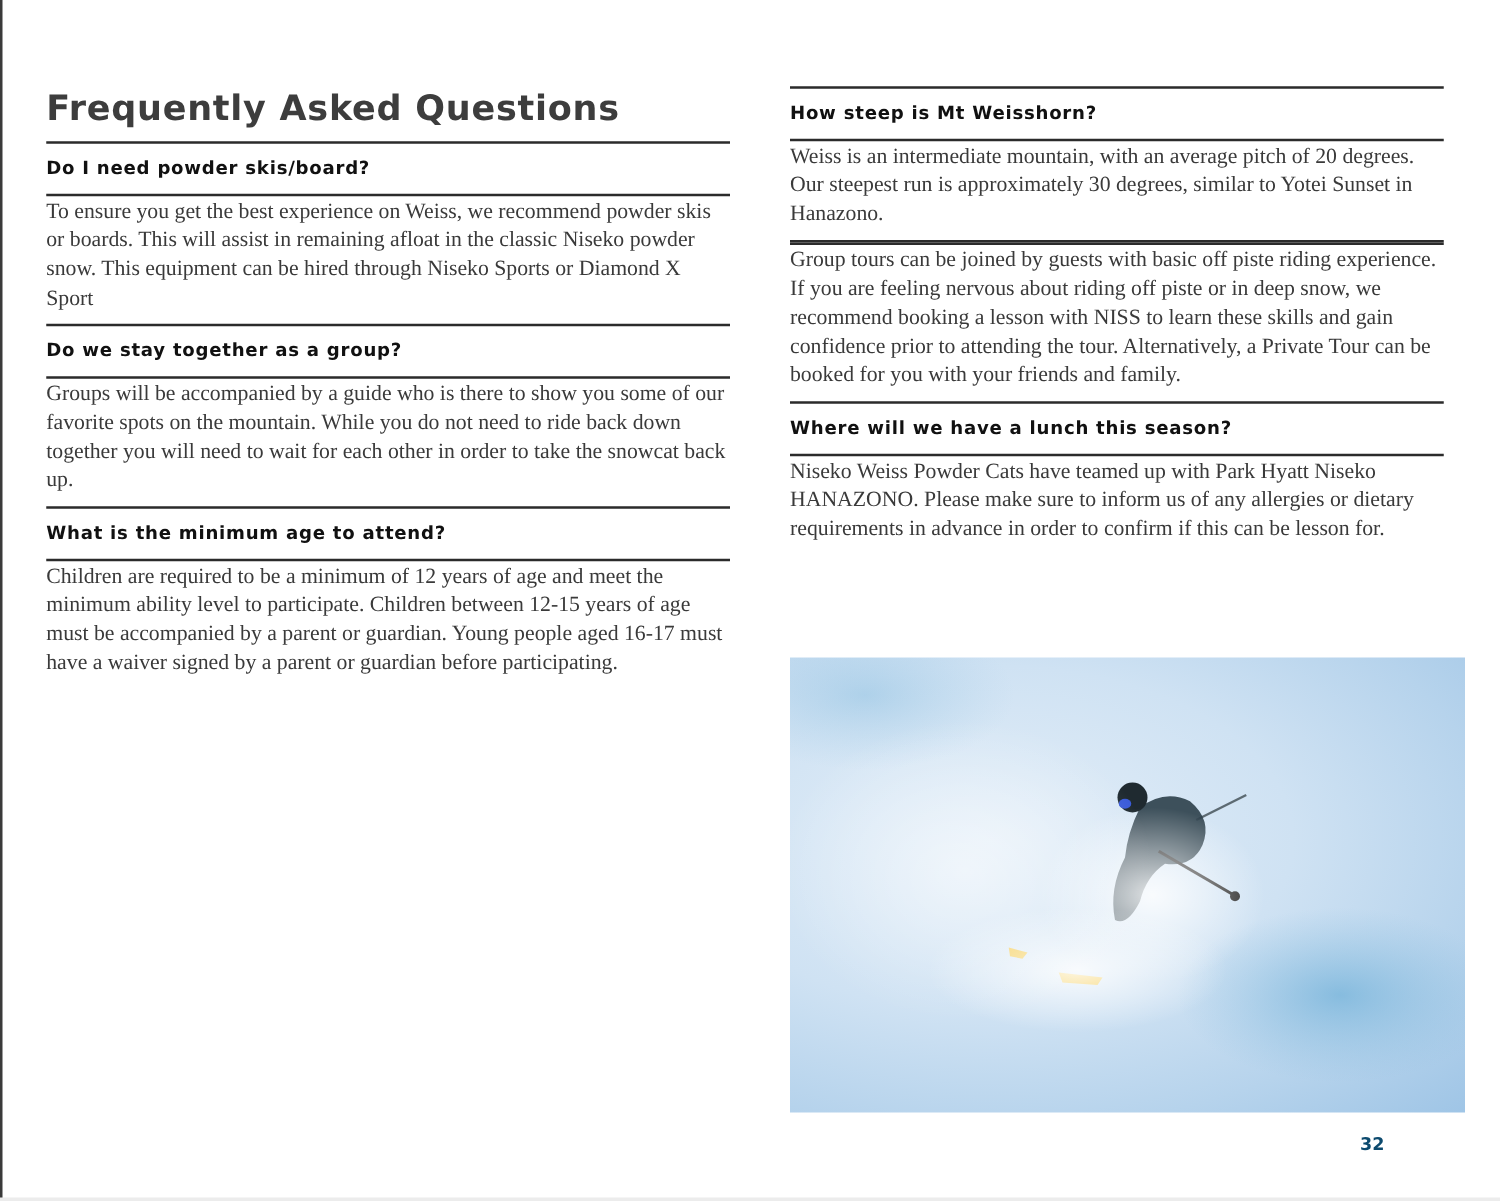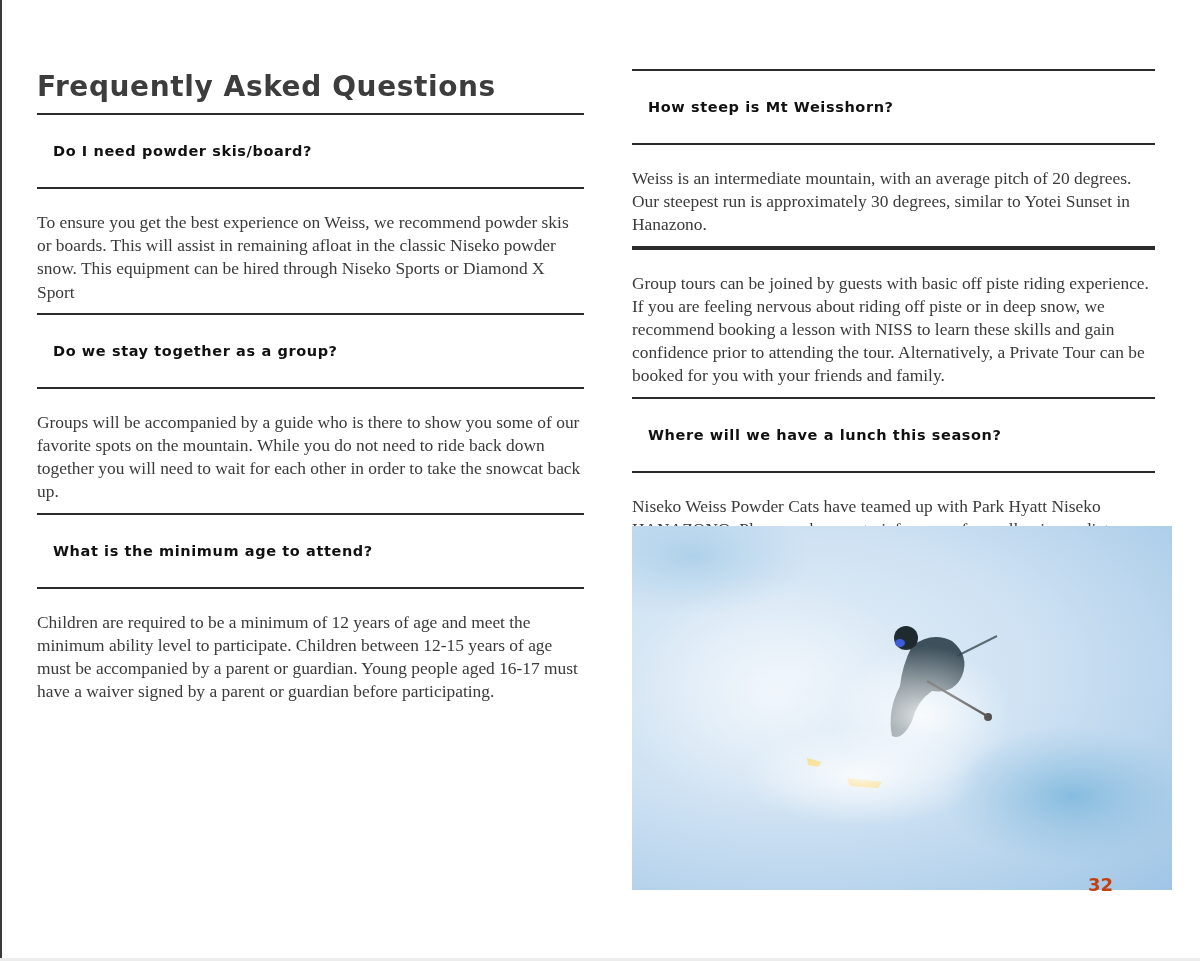--- a/index.html
+++ b/index.html
@@ -22,37 +22,37 @@
     .faq-title {
       position: absolute; left: 37px; top: 70px;
       font-family: "DejaVu Sans", sans-serif; font-weight: bold; font-size: 28px;
       color: #3d3d3d; letter-spacing: 0.6px; margin: 0;
     }
     .rule {
       height: 2px; background: #2b2b2b; width: 100%;
     }
     .question {
       font-family: "DejaVu Sans", sans-serif; font-weight: bold; font-size: 14.5px;
-      color: #111; letter-spacing: 0.6px; margin: 16px; padding: 0;
+      color: #111; letter-spacing: 0.6px; margin: 0; padding: 0;
       height: 40px; line-height: 40px; white-space: nowrap;
     }
     .answer {
       font-family: "Liberation Serif", serif; font-size: 17.4px; line-height: 23.2px;
-      color: #3a3a3a; margin: 0; padding: 22px 0 9px 0;
+      color: #3a3a3a; margin: 0; padding: 0 0 9px 0;
     }
     .item { width: 100%; }
 
     .photo {
       position: absolute; left: 632px; top: 526px; width: 540px; height: 364px; overflow: hidden;
       background: radial-gradient(ellipse at 30% 40%, #e3eef8 0%, #cfe2f3 45%, #b6d3ec 75%, #9fc5e6 100%);
     }
     .photo svg { position: absolute; left: 0; top: 0; }
     .page-number {
-      position: absolute; left: 1088px; top: 874px;
-      font-family: "DejaVu Sans", sans-serif; font-weight: bold; font-size: 18px; color: #c2410c;
+      position: absolute; left: 1088px; top: 908px;
+      font-family: "DejaVu Sans", sans-serif; font-weight: bold; font-size: 14px; color: #0c4a6e;
     }
   </style>
 </head>
 <body>
 
 <div class="left-edge"></div>
 
 <h1 class="faq-title">Frequently Asked Questions</h1>
 
 <div class="col col-left" style="top:113px;">

